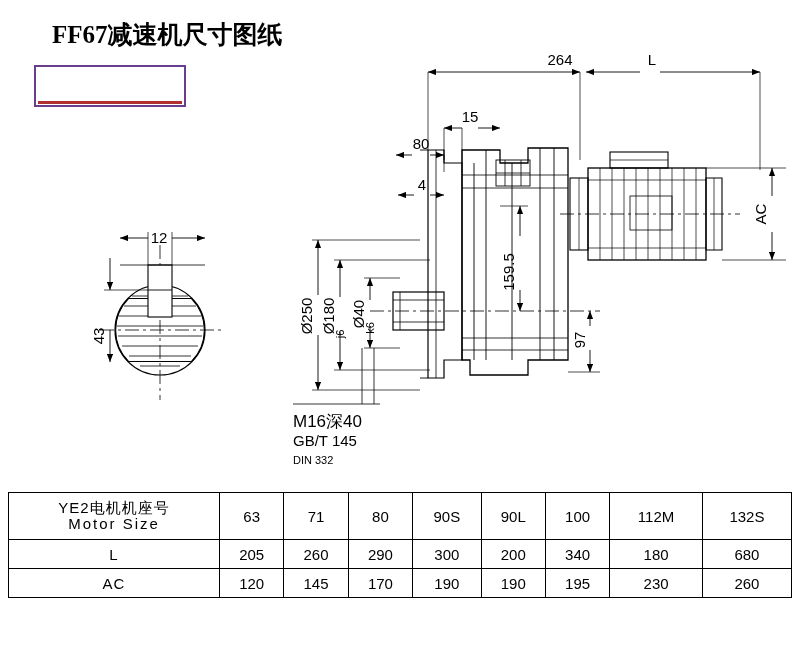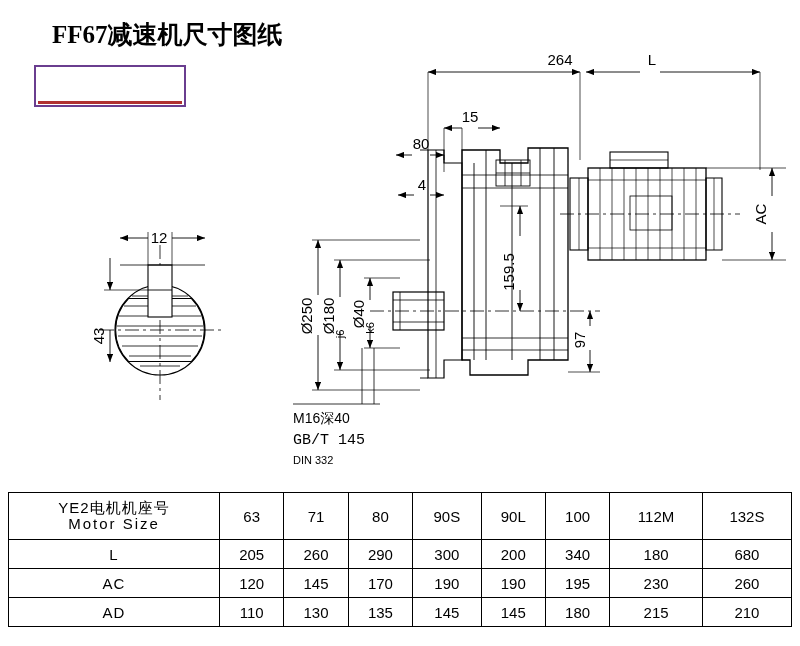--- a/index.html
+++ b/index.html
@@ -280,22 +280,22 @@
       <text transform="translate(585,340) rotate(-90)" text-anchor="middle">97</text>
       <text transform="translate(312,316) rotate(-90)" text-anchor="middle">Ø250</text>
       <text transform="translate(334,316) rotate(-90)" text-anchor="middle">Ø180</text>
       <text transform="translate(344,334) rotate(-90)" text-anchor="middle" font-size="11">j6</text>
       <text transform="translate(364,314) rotate(-90)" text-anchor="middle">Ø40</text>
       <text transform="translate(374,328) rotate(-90)" text-anchor="middle" font-size="11">k6</text>
     </g>
   </svg>
 
   <div style="position:absolute; left:0; top:0; width:0; height:0; overflow:visible;">
-    <span style="position:absolute; left:293px; top:410px; font-size:14px; font-family:'Liberation Sans',sans-serif; white-space:nowrap;text-align:center;">M16深40</span>
-    <span style="position:absolute; left:293px; top:432px; font-size:15px; font-family:Liberation Mono, monospace; white-space:nowrap;">GB/T 145</span>
+    <span style="position:absolute; left:293px; top:410px; font-size:17px; font-family:'Liberation Sans',sans-serif; white-space:nowrap;text-align:center;">M16深40</span>
+    <span style="position:absolute; left:293px; top:432px; font-size:15px; font-family:Liberation Sans, sans-serif; white-space:nowrap;">GB/T 145</span>
     <span style="position:absolute; left:293px; top:454px; font-size:11px; font-family:'Liberation Sans',sans-serif; white-space:nowrap;">DIN 332</span>
   </div>
 
   <table class="spec-table">
     <tbody>
       <tr class="hdr-row">
         <td class="rowhead">
           <span class="l1">YE2电机机座号</span>
           <span class="l2">Motor Size</span>
         </td>
@@ -323,27 +323,16 @@
         <td class="rowhead">AC</td>
         <td>120</td>
         <td>145</td>
         <td>170</td>
         <td>190</td>
         <td>190</td>
         <td>195</td>
         <td>230</td>
         <td>260</td>
       </tr>
-      <tr>
-        <td class="rowhead">AD</td>
-        <td>110</td>
-        <td>130</td>
-        <td>135</td>
-        <td>145</td>
-        <td>145</td>
-        <td>180</td>
-        <td>215</td>
-        <td>210</td>
-      </tr>
     </tbody>
   </table>
 
 </div>
 
 </body></html>

